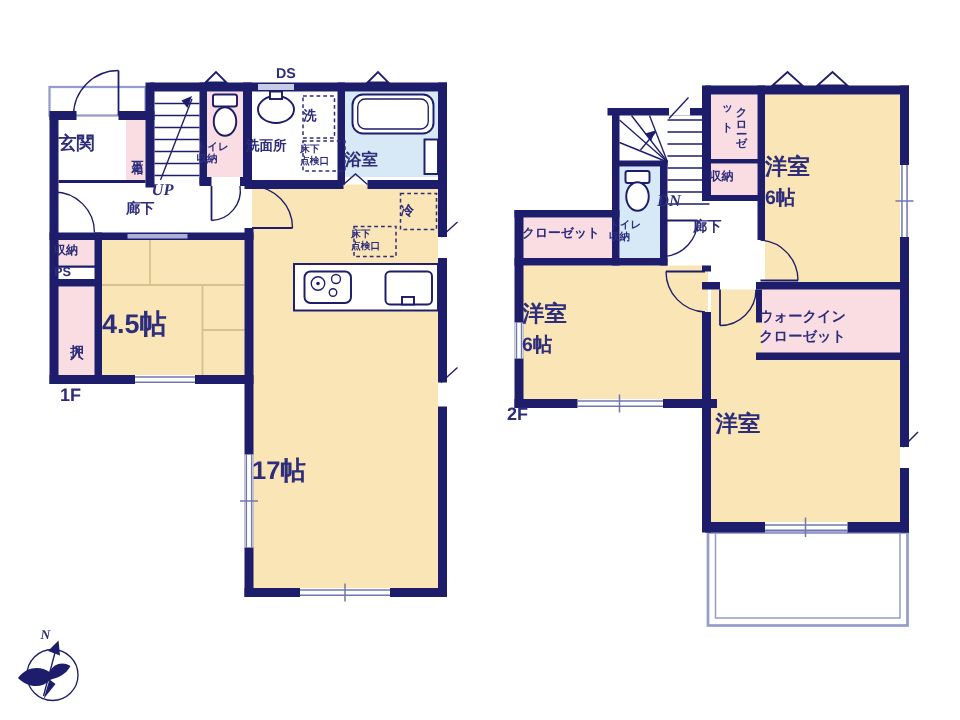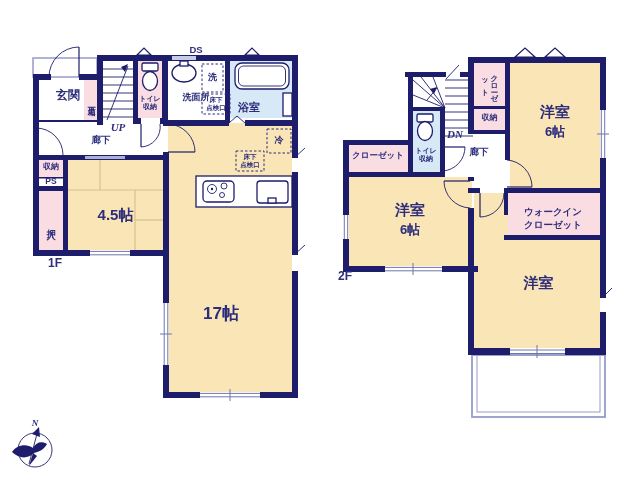--- a/index.html
+++ b/index.html
@@ -17,21 +17,21 @@
   .white{fill:#ffffff;}
   .ln{stroke:var(--wall);fill:none;stroke-width:1.2;}
   .thin{stroke:var(--wall);fill:none;stroke-width:0.9;}
   .fixture{fill:#ffffff;stroke:var(--wall);stroke-width:1.3;}
   .dash{fill:none;stroke:var(--ink);stroke-width:1;stroke-dasharray:2.5 2;}
   .winline{stroke:var(--winline);stroke-width:1;fill:none;}
   .lightln{stroke:var(--light);fill:none;}
   .tatami{stroke:var(--tatami);stroke-width:1.2;fill:none;}
   .tri{fill:#ffffff;stroke:var(--wall);stroke-width:1.2;}
   .navyfill{fill:var(--wall);stroke:none;}
-  .lbl{position:absolute;color:var(--ink);font-weight:bold;text-align:center;
+  .lbl{position:absolute;color:var(--ink);font-weight:bold;
        line-height:1.18;white-space:pre-line;}
   .serifit{font-family:"Liberation Serif",serif;font-style:italic;}
   .vtext{writing-mode:vertical-rl;text-orientation:upright;letter-spacing:1px;
          display:flex;align-items:center;justify-content:center;}
   .wm{position:absolute;color:var(--wm);font-weight:bold;white-space:nowrap;
       letter-spacing:0.5px;}
 </style>
 </head>
 <body>
 
@@ -265,28 +265,28 @@
 収納</div>
 <div class="lbl" style="left:164px;top:92px;width:64px;font-size:9px">洗面所</div>
 <div class="lbl" style="left:184px;top:44px;width:24px;font-size:9.5px">DS</div>
 <div class="lbl" style="left:202px;top:72px;width:21px;font-size:9px">洗</div>
 <div class="lbl" style="left:230px;top:101px;width:38px;font-size:11px">浴室</div>
 <div class="lbl" style="left:84px;top:134px;width:34px;font-size:9.5px">廊下</div>
 <div class="lbl serifit" style="left:101px;top:121px;width:34px;font-size:11px">UP</div>
 <div class="lbl" style="left:36px;top:162px;width:30px;font-size:8px">収納</div>
 <div class="lbl" style="left:36px;top:176px;width:30px;font-size:8.5px">PS</div>
 <div class="lbl vtext" style="left:43px;top:206px;width:16px;height:34px;font-size:9px">押入</div>
-<div class="lbl" style="left:68px;top:206px;width:95px;font-size:15px">4.5帖</div>
+<div class="lbl" style="left:68px;top:206px;width:95px;font-size:18px">4.5帖</div>
 <div class="lbl" style="left:168px;top:304px;width:106px;font-size:17px">17帖</div>
 <div class="lbl" style="left:267px;top:135px;width:24px;font-size:9px">冷</div>
 <div class="lbl" style="left:200px;top:96px;width:32px;font-size:6.5px">床下
 点検口</div>
 <div class="lbl" style="left:234px;top:153px;width:32px;font-size:6.5px">床下
 点検口</div>
-<div class="lbl" style="left:32px;top:256px;width:30px;font-size:12px;text-align:right">1F</div>
+<div class="lbl" style="left:32px;top:256px;width:30px;font-size:12px;text-align:center">1F</div>
 
 <div class="lbl vtext" style="left:474px;top:66px;width:31px;height:36px;font-size:7.5px;line-height:1.25">クローゼット</div>
 <div class="lbl" style="left:473px;top:113px;width:33px;font-size:8px">収納</div>
 <div class="lbl" style="left:510px;top:103px;width:90px;font-size:15px">洋室</div>
 <div class="lbl" style="left:510px;top:124px;width:90px;font-size:13px">6帖</div>
 <div class="lbl" style="left:348px;top:150px;width:60px;font-size:8.5px">クローゼット</div>
 <div class="lbl" style="left:406px;top:147px;width:40px;font-size:7px">トイレ
 収納</div>
 <div class="lbl" style="left:462px;top:146px;width:34px;font-size:9.5px">廊下</div>
 <div class="lbl serifit" style="left:438px;top:128px;width:34px;font-size:11px">DN</div>

